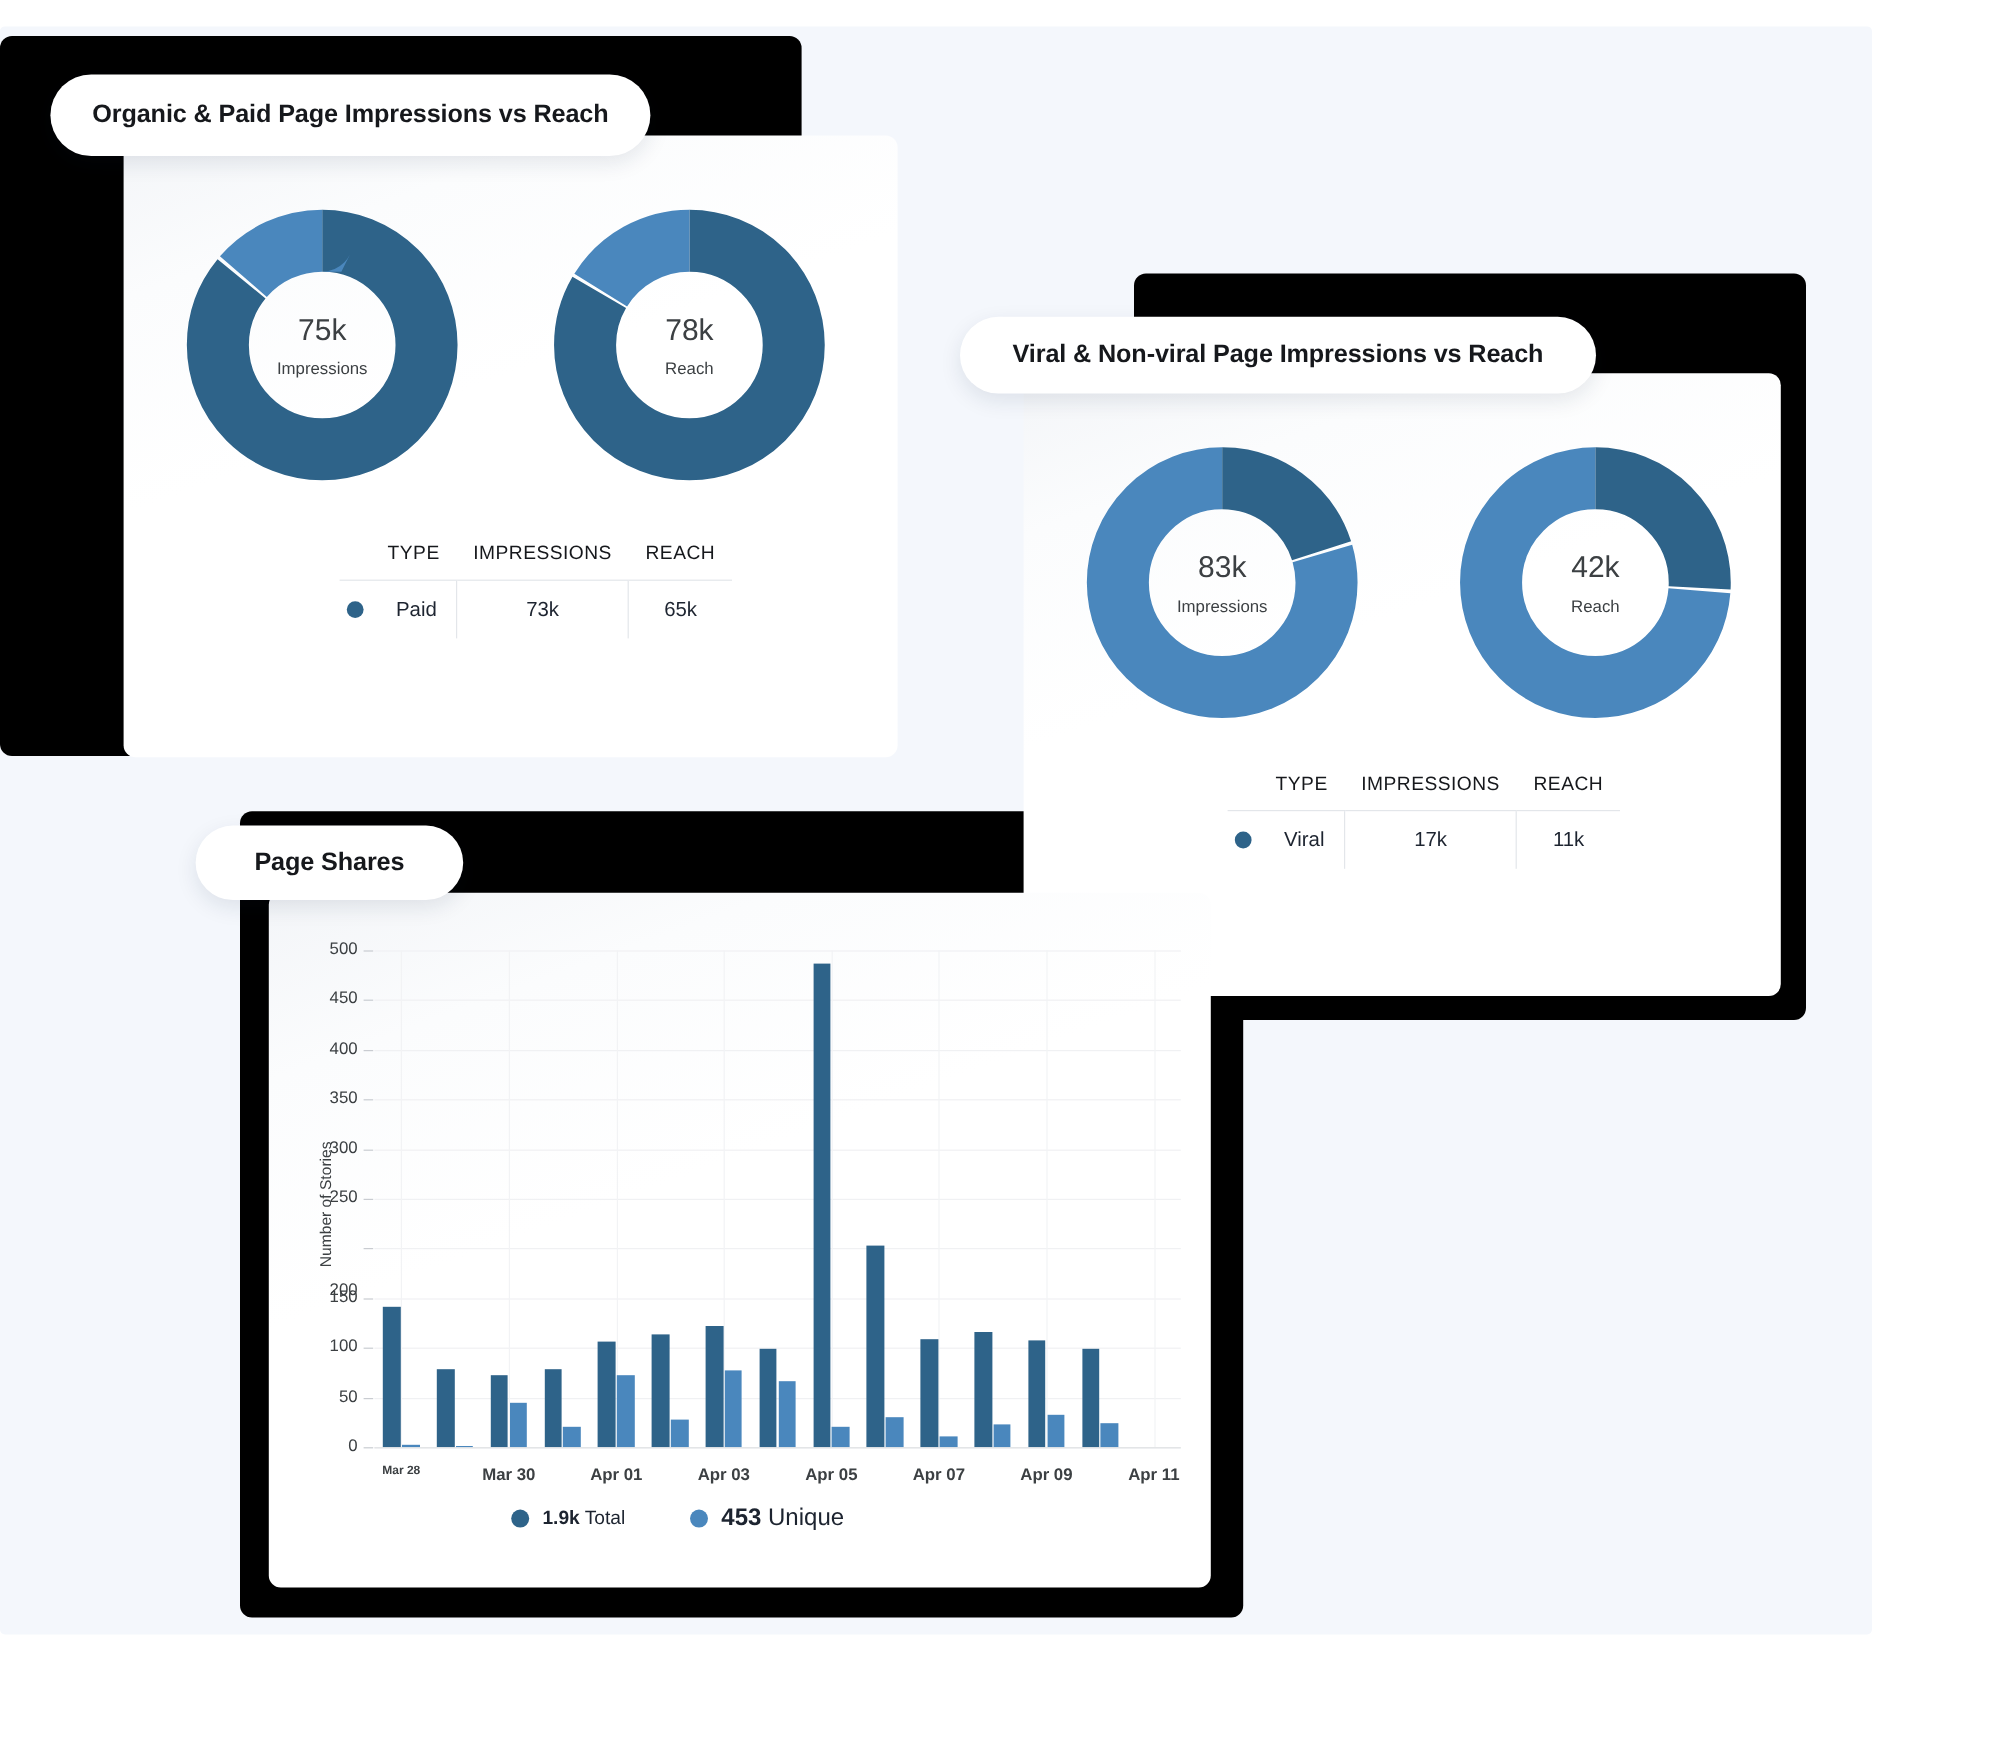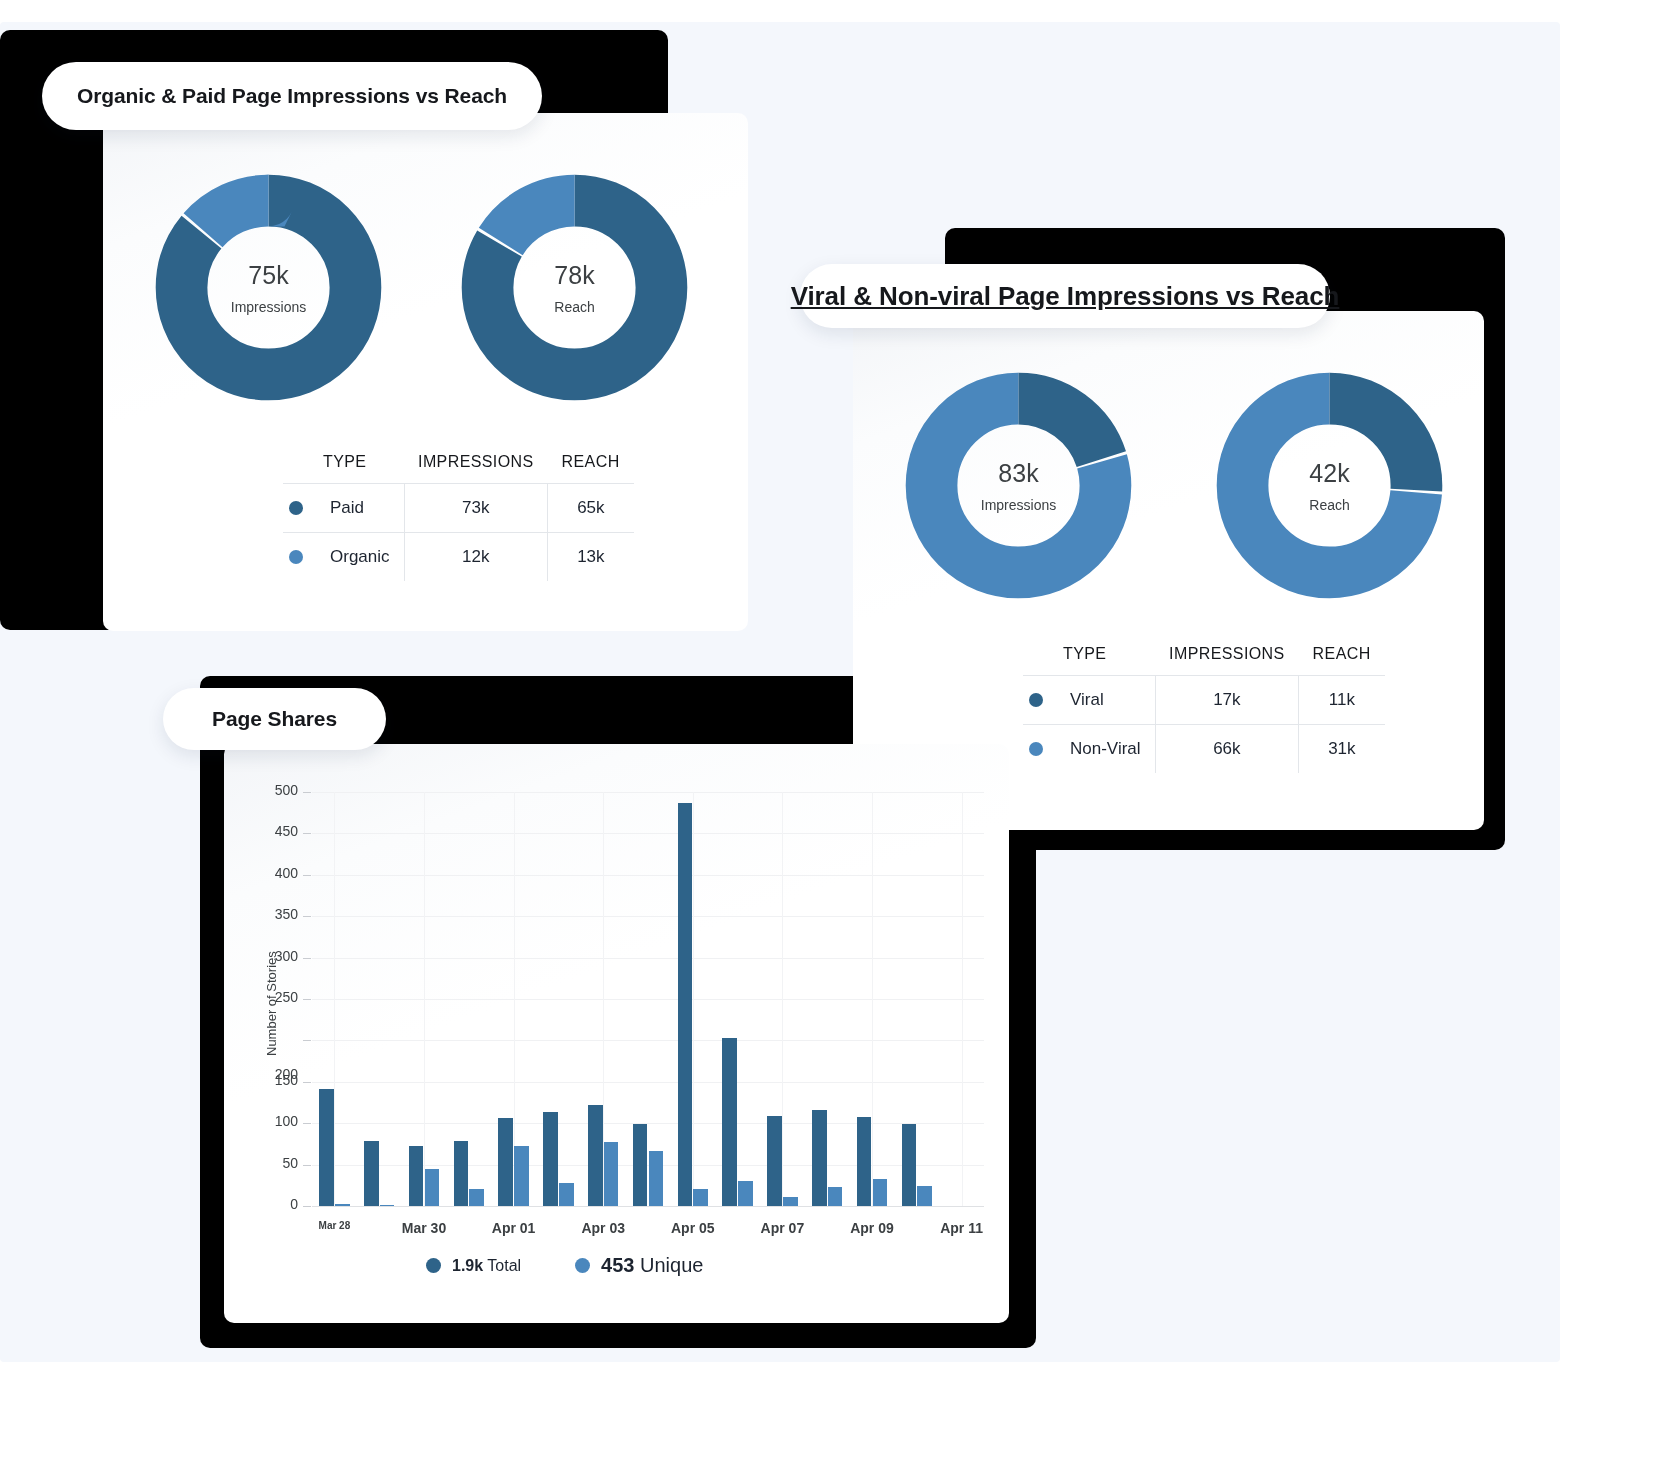--- a/index.html
+++ b/index.html
@@ -182,30 +182,20 @@
             <tr>
               <td class="type-cell" style="font-size:17px;">
                 <span class="dotlabel">
                   <span class="dot" style="background:#2e6389;"></span>
                   <span>Paid</span>
                 </span>
               </td>
               <td style="font-size:17px;">73k</td>
               <td style="font-size:17px;">65k</td>
             </tr>
-            <tr>
-              <td class="type-cell" style="font-size:17px;">
-                <span class="dotlabel">
-                  <span class="dot" style="background:#4a87bd;"></span>
-                  <span>Organic</span>
-                </span>
-              </td>
-              <td style="font-size:17px;">12k</td>
-              <td style="font-size:17px;">13k</td>
-            </tr>
           </tbody>
         </table>
       </div>
 
     </div>
   </div>
 
   <div class="pill" style="left:42px;top:62px;width:500px;height:68px;">
     <span class="pill-text" style="font-size:21px;">Organic &amp; Paid Page Impressions vs Reach</span>
   </div>
@@ -256,39 +246,29 @@
             <tr>
               <td class="type-cell" style="font-size:17px;">
                 <span class="dotlabel">
                   <span class="dot" style="background:#2e6389;"></span>
                   <span>Viral</span>
                 </span>
               </td>
               <td style="font-size:17px;">17k</td>
               <td style="font-size:17px;">11k</td>
             </tr>
-            <tr>
-              <td class="type-cell" style="font-size:17px;">
-                <span class="dotlabel">
-                  <span class="dot" style="background:#4a87bd;"></span>
-                  <span>Non-Viral</span>
-                </span>
-              </td>
-              <td style="font-size:17px;">66k</td>
-              <td style="font-size:17px;">31k</td>
-            </tr>
           </tbody>
         </table>
       </div>
 
     </div>
   </div>
 
   <div class="pill" style="left:800px;top:264px;width:530px;height:64px;">
-    <span class="pill-text" style="font-size:26px;text-decoration:underline;">Viral &amp; Non-viral Page Impressions vs Reach</span>
+    <span class="pill-text" style="font-size:21px;">Viral &amp; Non-viral Page Impressions vs Reach</span>
   </div>
 
   <div class="card" style="left:224px;top:744px;width:785px;height:579px;">
     <div class="card-inner">
 
       <div class="chart-area" style="left:0px;top:0px;width:785px;height:579px;">
 
         <div class="axis-title" style="left:40px;top:312px;font-size:13px;">Number of Stories</div>
 
         <div id="plot" style="position:absolute;left:0;top:0;width:785px;height:579px;">

